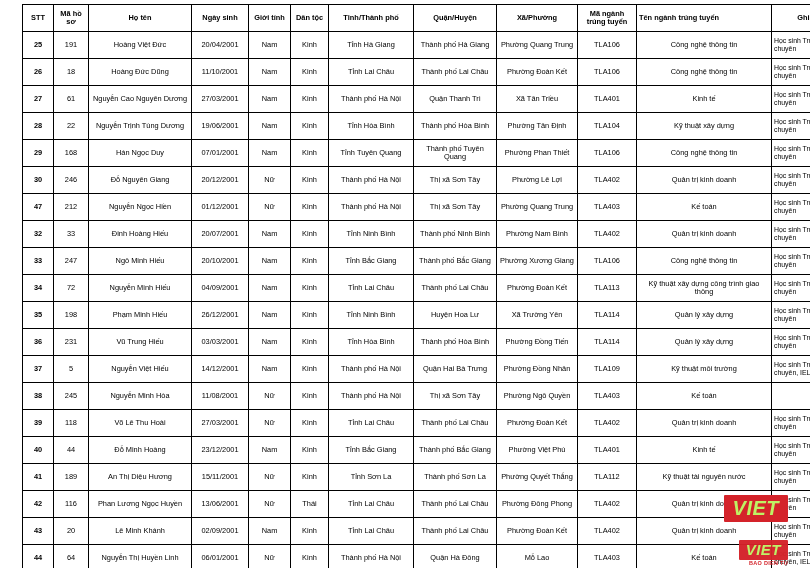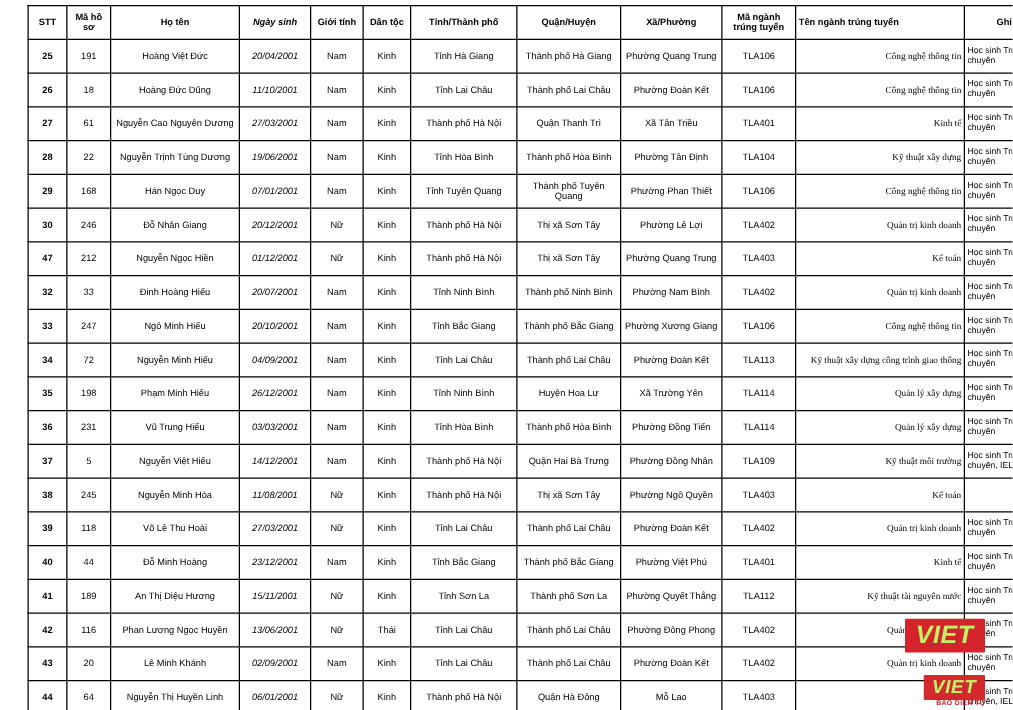--- a/index.html
+++ b/index.html
@@ -39,30 +39,30 @@
     text-align: center;
     height: 24px;
     font-size: 7.4px;
   }
   table.grid tbody td {
     height: 24px;
   }
   .c-stt   { width: 26px;  text-align: center; font-weight: bold; }
   .c-ho    { width: 30px;  text-align: center; }
   .c-ten   { width: 98px;  text-align: center; }
-  .c-ns    { width: 52px;  text-align: center; font-style: italic; }
+  .c-ns    { width: 52px;  text-align: center; }
   .c-gt    { width: 37px;  text-align: center; }
   .c-dt    { width: 33px;  text-align: center; }
   .c-tp    { width: 80px;  text-align: center; }
   .c-qh    { width: 78px;  text-align: center; margin-left: 44px; }
   .c-xp    { width: 76px;  text-align: center; }
   .c-mn    { width: 54px;  text-align: center; }
   .c-tn    { width: 130px; text-align: left; padding-left: 4px; }
   .c-gc    { width: 74px;  text-align: left; padding-left: 3px; }
-  td.c-tn  { text-align: right; font-family: Liberation Serif, serif; }
+  td.c-tn  { text-align: center; }
   .note {
     font-size: 6.9px;
     line-height: 1.1;
   }
   
   .wm {
     position: absolute;
     font-family: "Liberation Sans", sans-serif;
     font-weight: bold;
     font-style: italic;
@@ -186,21 +186,21 @@
           <td class="c-tp">Tỉnh Tuyên Quang</td>
           <td class="c-qh">Thành phố Tuyên Quang</td>
           <td class="c-xp">Phường Phan Thiết</td>
           <td class="c-mn">TLA106</td>
           <td class="c-tn">Công nghệ thông tin</td>
           <td class="c-gc note">Học sinh Trường chuyên</td>
         </tr>
         <tr>
           <td class="c-stt">30</td>
           <td class="c-ho">246</td>
-          <td class="c-ten">Đỗ Nhân Giang</td>
+          <td class="c-ten">Đỗ Nguyên Giang</td>
           <td class="c-ns">20/12/2001</td>
           <td class="c-gt">Nữ</td>
           <td class="c-dt">Kinh</td>
           <td class="c-tp">Thành phố Hà Nội</td>
           <td class="c-qh">Thị xã Sơn Tây</td>
           <td class="c-xp">Phường Lê Lợi</td>
           <td class="c-mn">TLA402</td>
           <td class="c-tn">Quản trị kinh doanh</td>
           <td class="c-gc note">Học sinh Trường chuyên</td>
         </tr>

